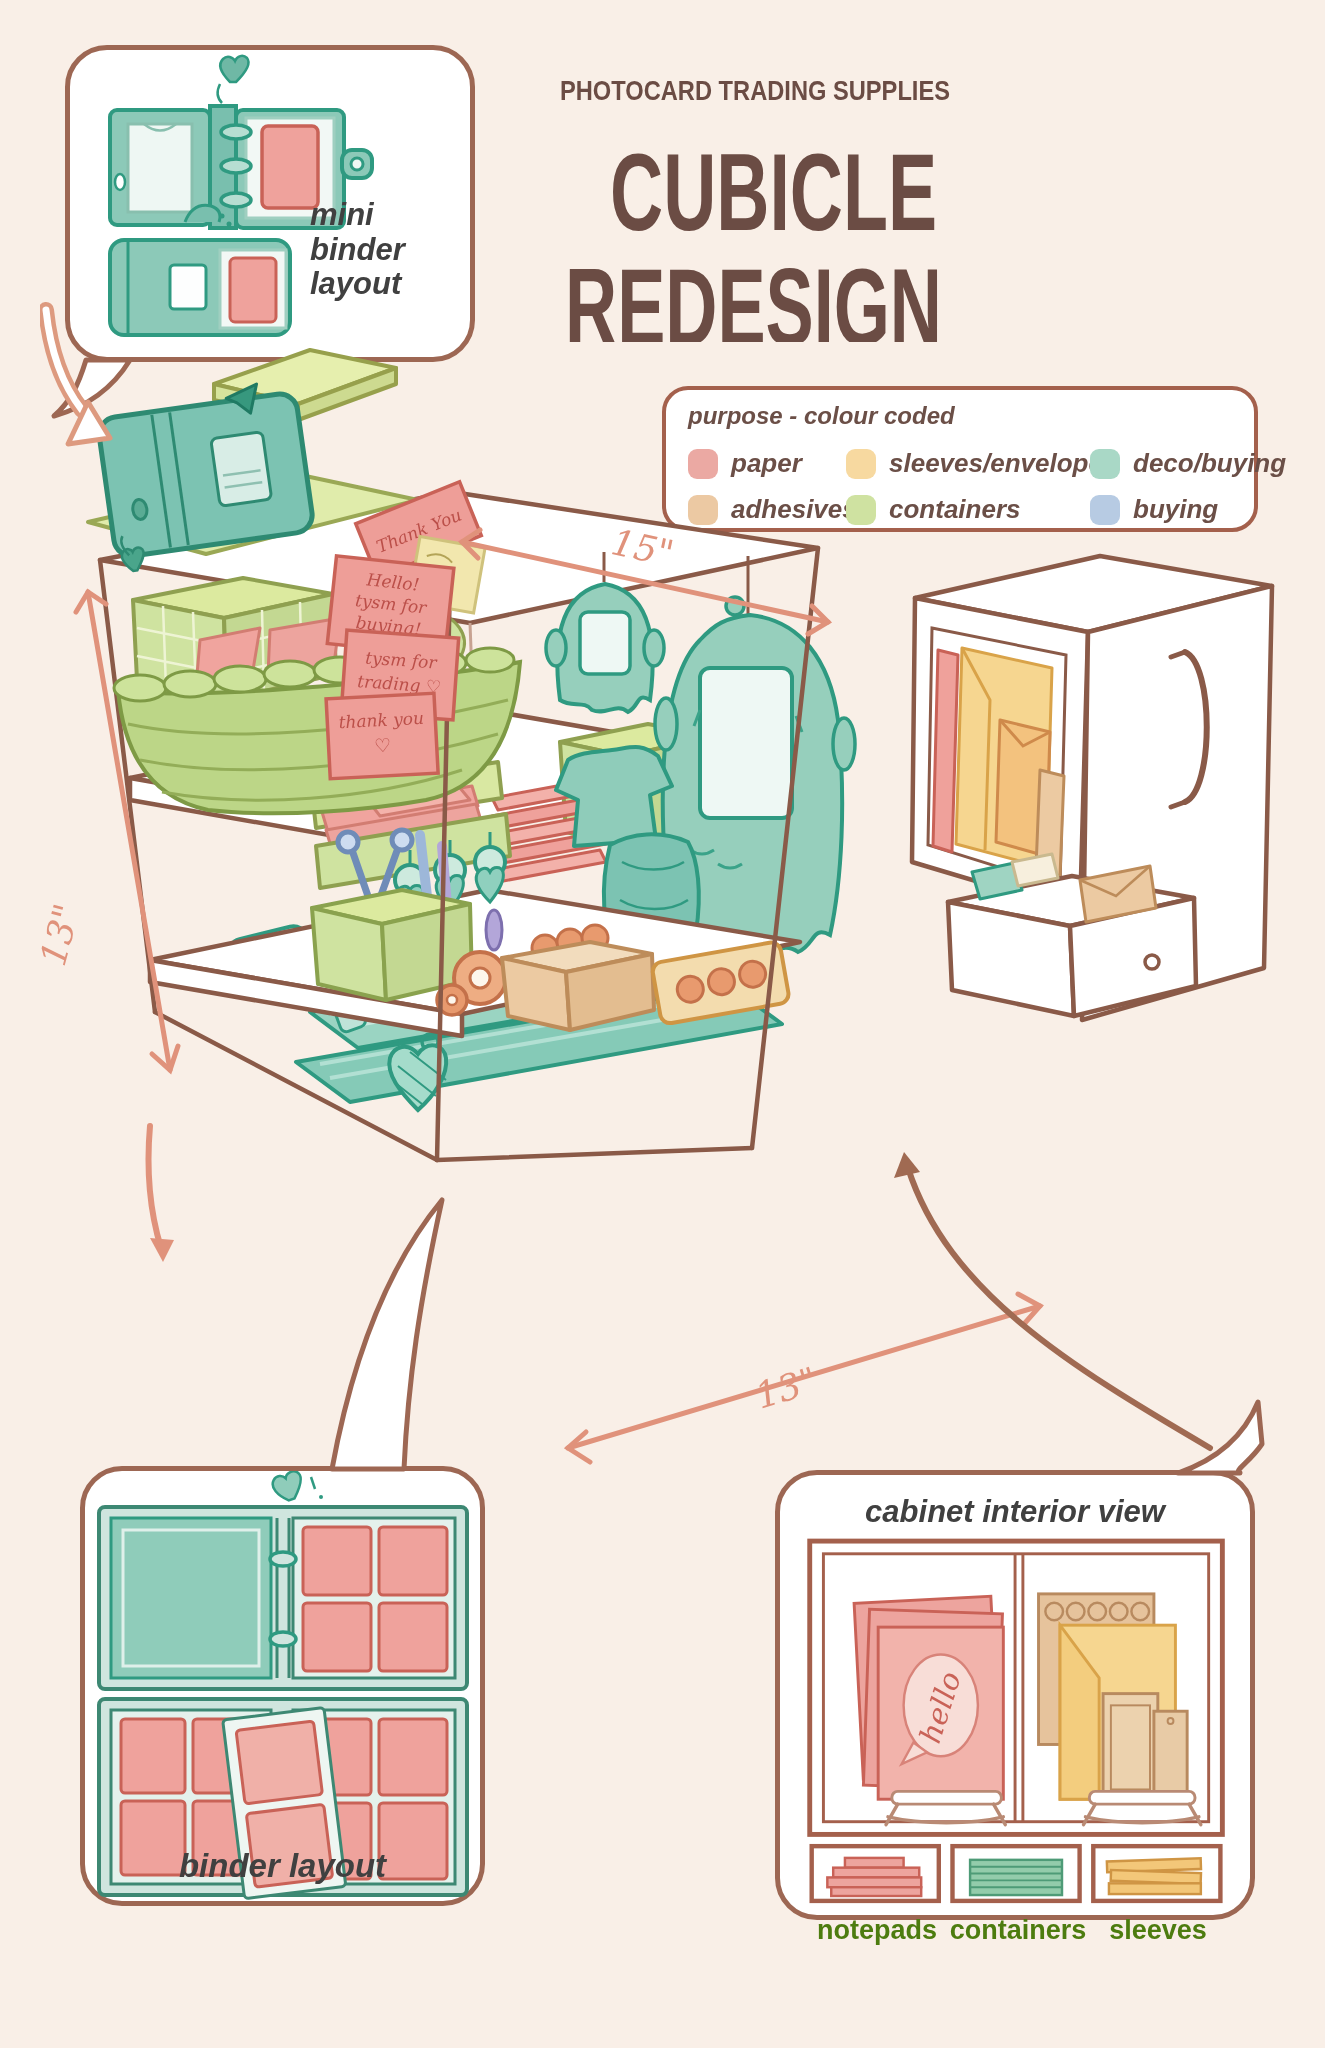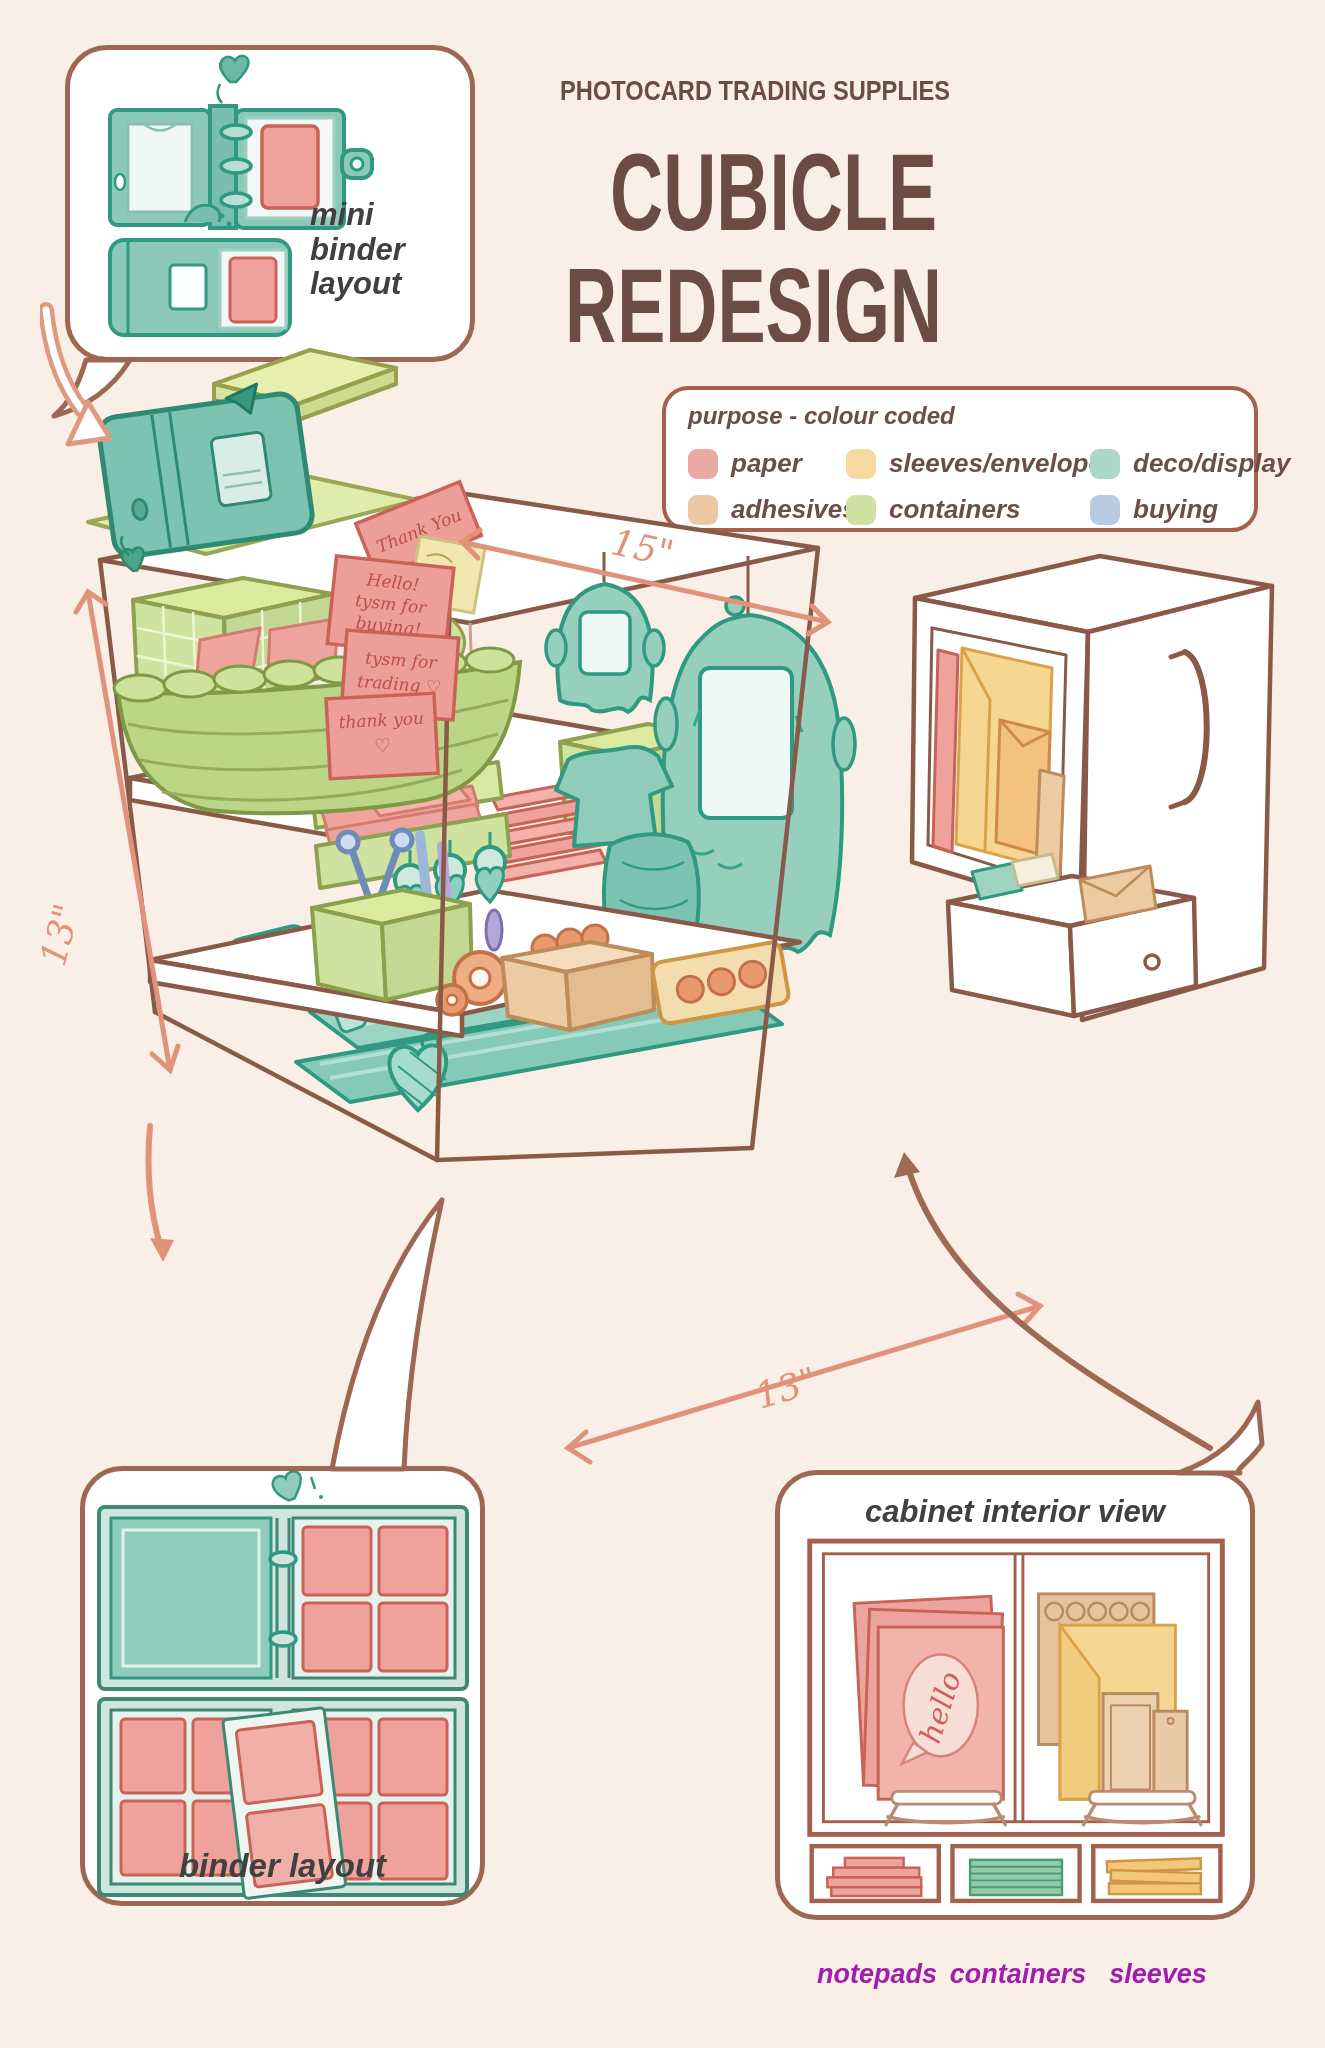--- a/index.html
+++ b/index.html
@@ -21,22 +21,22 @@
     box-sizing:border-box;padding:12px 0 0 22px;
   }
   .legend-title{color:#6b4f47;font-style:italic;font-weight:bold;font-size:24px;margin-bottom:10px;}
   .legend-grid{display:grid;grid-template-columns:158px 244px auto;grid-auto-rows:46px;align-items:center;}
   .legend-item{display:flex;align-items:flex-end;gap:13px;}
   .swatch{width:30px;height:30px;border-radius:9px;flex:0 0 auto;}
   .legend-label{color:#6b4f47;font-style:italic;font-weight:bold;font-size:26px;white-space:nowrap;}
   .main-art{position:absolute;left:40px;top:270px;width:1240px;height:1210px;z-index:5;pointer-events:none;}
   .box-art{position:absolute;}
   .shelf-label{
-    position:absolute;color:#a21caf;font-weight:bold;font-style:italic;font-size:27px;
-    transform:translateX(-50%);white-space:nowrap;margin-top:44px;
+    position:absolute;color:#4d7c0f;font-weight:bold;font-size:27px;
+    transform:translateX(-50%);white-space:nowrap;
   }
   .title-svg{position:absolute;left:545px;top:52px;width:440px;height:290px;}
 </style>
 </head>
 <body>
 
 <div class="poster" style="background: rgb(249, 239, 231);">
 
   <svg class="title-svg" viewBox="0 0 440 290">
     <text x="15" y="48" font-size="28" font-weight="bold" fill="#6b4c44" textLength="390" lengthAdjust="spacingAndGlyphs">PHOTOCARD TRADING SUPPLIES</text>
@@ -50,21 +50,21 @@
       <div class="legend-item">
         <span class="swatch" style="background: rgb(235, 169, 163);"></span>
         <span class="legend-label">paper</span>
       </div>
       <div class="legend-item">
         <span class="swatch" style="background: rgb(247, 217, 160);"></span>
         <span class="legend-label">sleeves/envelopes</span>
       </div>
       <div class="legend-item">
         <span class="swatch" style="background: rgb(169, 216, 198);"></span>
-        <span class="legend-label">deco/display</span>
+        <span class="legend-label">deco/buying</span>
       </div>
       <div class="legend-item">
         <span class="swatch" style="background: rgb(236, 201, 163);"></span>
         <span class="legend-label">adhesives</span>
       </div>
       <div class="legend-item">
         <span class="swatch" style="background: rgb(207, 226, 161);"></span>
         <span class="legend-label">containers</span>
       </div>
       <div class="legend-item">

